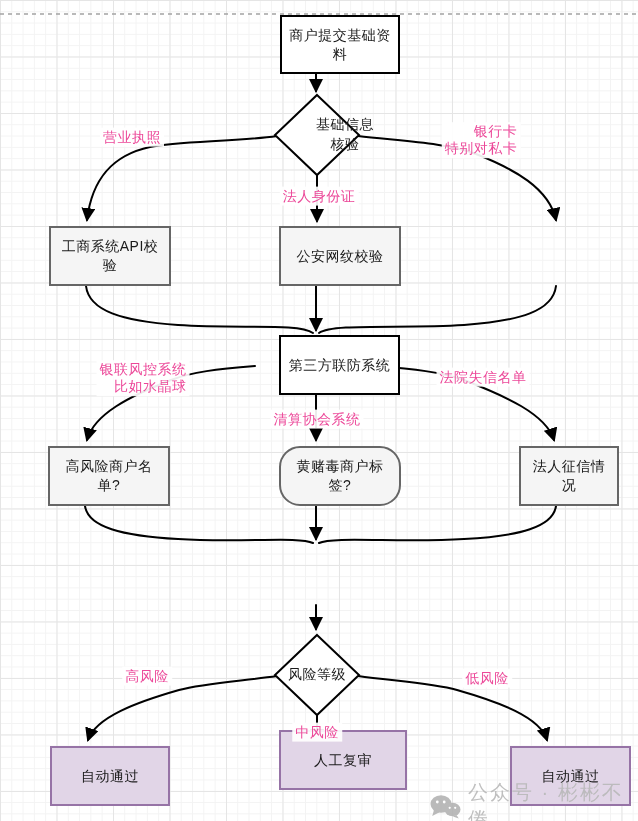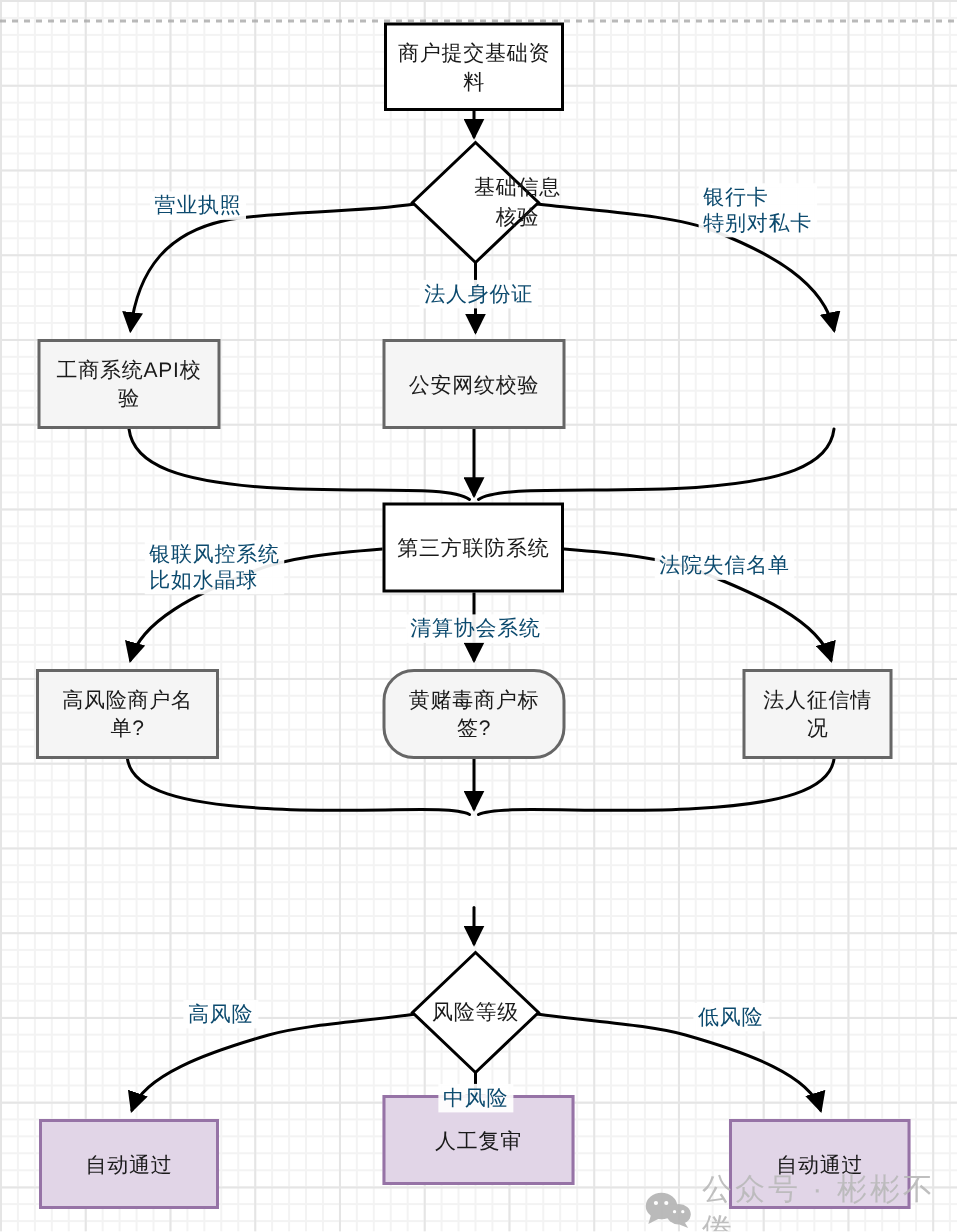--- a/index.html
+++ b/index.html
@@ -16,33 +16,33 @@
   }
   .page-break{
     position:absolute;left:0;top:13px;width:638px;height:2px;
     background:repeating-linear-gradient(to right,#a8a8a8 0 4px,transparent 4px 8px);
     opacity:.8;
   }
   svg.edges{position:absolute;left:0;top:0;}
   .node{
     position:absolute;box-sizing:border-box;display:flex;align-items:center;justify-content:center;
     text-align:center;font-size:14px;line-height:1.35;color:#1a1a1a;white-space:pre-line;
-    padding:2px 6px;letter-spacing:.5px;
+    padding:2px 6px;letter-spacing:.5px;margin-left:24px;
   }
   .node.plain {background:#ffffff;border:2px solid #000000;}
   .node.gray  {background:#f5f5f5;border:2px solid #666666;}
   .node.blue  {background:#dae8fc;border:2px solid #6c8ebf;}
   .node.purple{background:#e1d5e7;border:2px solid #9673a6;}
   .diamond-label{
     position:absolute;transform:translate(-50%,-50%);text-align:center;
     font-size:14px;line-height:1.4;color:#1a1a1a;white-space:pre-line;letter-spacing:.5px;
   }
   .edge-label{
-    position:absolute;transform:translate(-50%,-50%);text-align:left;
-    font-size:14px;line-height:1.2;color:#0c4a6e;white-space:pre-line;
+    position:absolute;transform:translate(-50%,-50%);text-align:right;
+    font-size:14px;line-height:1.2;color:#ec4899;white-space:pre-line;
     background:rgba(255,255,255,.92);padding:1px 3px;letter-spacing:.5px;
   }
   .watermark{
     position:absolute;left:430px;top:779px;display:flex;align-items:center;gap:7px;
     color:#b9b9b9;font-size:20px;letter-spacing:2px;opacity:.9;z-index:5;
   }
 </style>
 </head>
 <body>
 
@@ -100,21 +100,21 @@
 
 
   <div class="diamond-label" style="left:317px;top:675px;">风险等级</div>
 
   <div class="node purple" style="left:26px;top:746px;width:120px;height:60px;">自动通过</div>
   <div class="node purple" style="left:255px;top:730px;width:128px;height:60px;">人工复审</div>
   <div class="node purple" style="left:486px;top:746px;width:121px;height:60px;text-align:right;">自动通过</div>
 
   <div class="edge-label" style="left:132px;top:137px;">营业执照</div>
   <div class="edge-label" style="left:319px;top:196px;">法人身份证</div>
-  <div class="edge-label" style="left:481px;top:140px;margin-left:24px;">银行卡
+  <div class="edge-label" style="left:481px;top:140px;">银行卡
 特别对私卡</div>
   <div class="edge-label" style="left:143px;top:378px;">银联风控系统
 比如水晶球</div>
   <div class="edge-label" style="left:317px;top:419px;">清算协会系统</div>
   <div class="edge-label" style="left:483px;top:377px;">法院失信名单</div>
   <div class="edge-label" style="left:147px;top:676px;">高风险</div>
   <div class="edge-label" style="left:317px;top:732px;">中风险</div>
   <div class="edge-label" style="left:487px;top:678px;">低风险</div>
 
   <div class="watermark">

